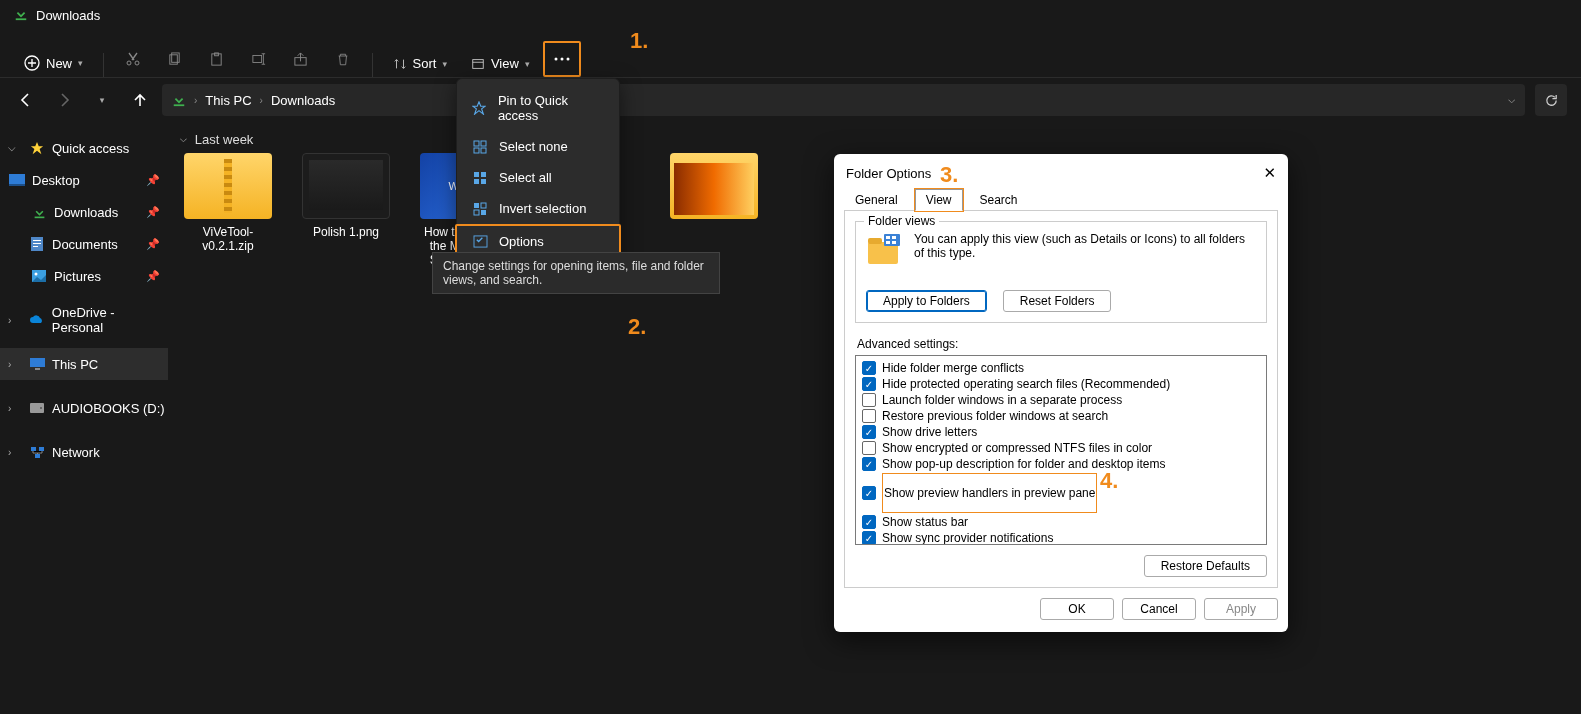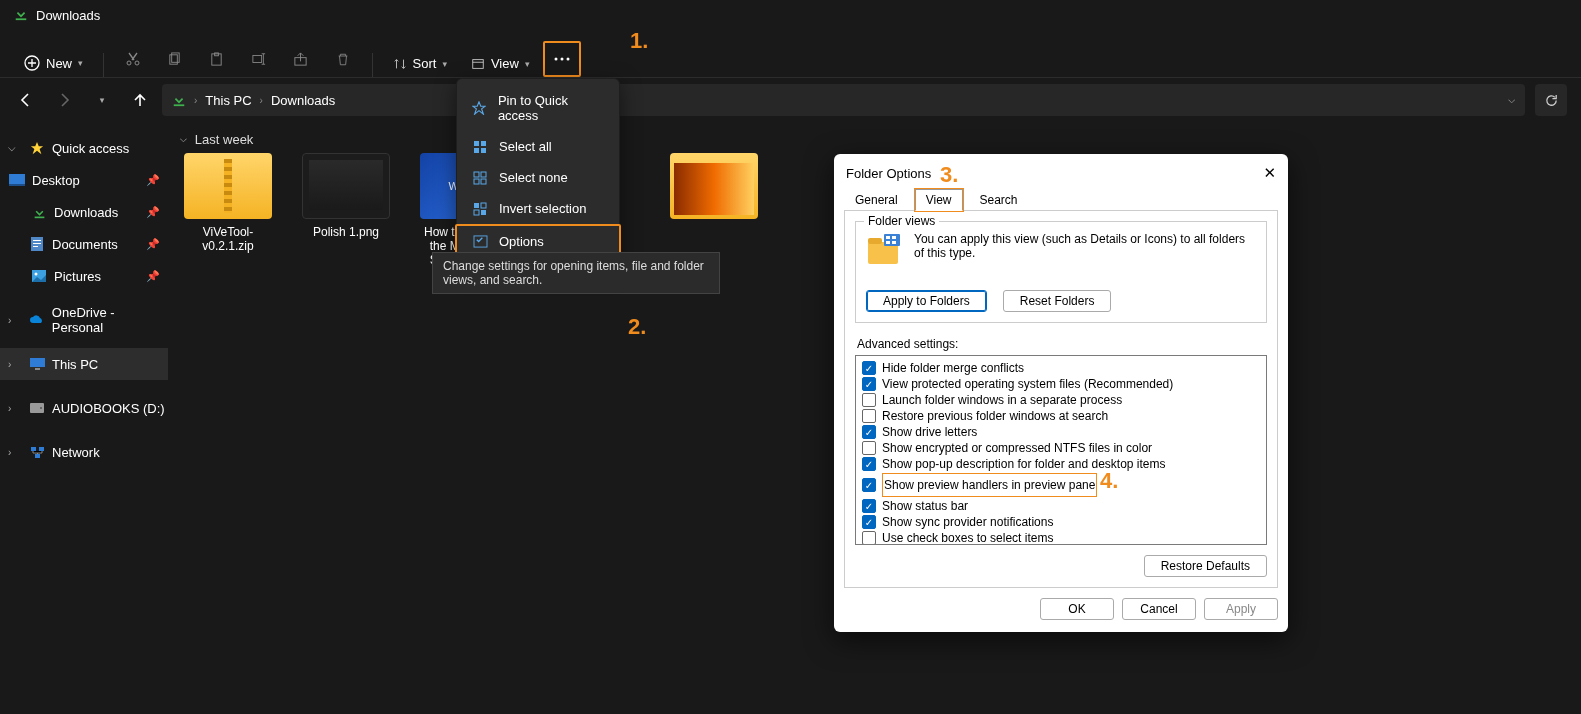--- a/index.html
+++ b/index.html
@@ -68,21 +68,21 @@
 .fv-icon { width: 36px; height: 36px; }
 .fv-text { flex: 1; font-size: 12px; }
 .fv-btns { display: flex; gap: 16px; margin-top: 22px; }
 .win-btn { background: #FFF; border: 1px solid #AAA; padding: 3px 16px; font-size: 12px; border-radius: 3px; cursor: pointer; min-width: 100px; }
 .win-btn.primary { border-color: #0067C0; color: #000; box-shadow: inset 0 0 0 1px #0067C0; }
 .adv-label { font-size: 12px; margin: 4px 0 4px 2px; }
 .adv-list { border: 1px solid #7A7A7A; height: 190px; overflow-y: auto; padding: 4px 6px; position: relative; }
 .chk-row { display: flex; align-items: center; gap: 6px; padding: 1px 0; font-size: 12px; }
 .chk-box { width: 14px; height: 14px; border: 1px solid #666; border-radius: 2px; display: flex; align-items: center; justify-content: center; font-size: 10px; }
 .chk-box.on { background: #0067C0; border-color: #0067C0; color: #FFF; }
-.hl4 { border: 1px solid #F08B1D; display: inline-block; padding: 4px 1px; }
+.hl4 { border: 1px solid #F08B1D; display: inline-block; padding: 12px 1px; }
 .restore-row { display: flex; justify-content: flex-end; margin-top: 10px; }
 .dialog-footer { display: flex; gap: 8px; justify-content: flex-end; padding: 0 10px 12px 10px; }
 .dialog-footer .win-btn { min-width: 74px; }
 .dialog-footer .win-btn.disabled { color: #888; }
 
 .chev-down { font-size: 9px; color: #AAA; }
 </style>
 </head>
 <body>
 
@@ -345,38 +345,38 @@
     <span class="mi-icon">
         <svg width="14" height="14" viewBox="0 0 16 16">
           <polygon points="8,1 10,6 15,6 11,9 13,15 8,11 3,15 5,9 1,6 6,6" fill="none" stroke="#59A7E7" stroke-width="1.3"></polygon>
         </svg>
       </span>
     <span>Pin to Quick access</span>
   </div>
   <div class="menu-item">
     <span class="mi-icon">
         <svg width="14" height="14" viewBox="0 0 14 14">
+          <rect x="1" y="1" width="5" height="5" stroke="#59A7E7" fill="none"></rect>
+          <rect x="8" y="1" width="5" height="5" stroke="#59A7E7" fill="none"></rect>
+          <rect x="1" y="8" width="5" height="5" stroke="#59A7E7" fill="none"></rect>
+          <rect x="8" y="8" width="5" height="5" stroke="#59A7E7" fill="none"></rect>
+        </svg>
+      </span>
+    <span>Select none</span>
+  </div>
+  <div class="menu-item">
+    <span class="mi-icon">
+        <svg width="14" height="14" viewBox="0 0 14 14">
           <rect x="1" y="1" width="5" height="5" fill="#59A7E7"></rect>
           <rect x="8" y="1" width="5" height="5" fill="#59A7E7"></rect>
           <rect x="1" y="8" width="5" height="5" fill="#59A7E7"></rect>
           <rect x="8" y="8" width="5" height="5" fill="#59A7E7"></rect>
         </svg>
       </span>
     <span>Select all</span>
-  </div>
-  <div class="menu-item">
-    <span class="mi-icon">
-        <svg width="14" height="14" viewBox="0 0 14 14">
-          <rect x="1" y="1" width="5" height="5" stroke="#59A7E7" fill="none"></rect>
-          <rect x="8" y="1" width="5" height="5" stroke="#59A7E7" fill="none"></rect>
-          <rect x="1" y="8" width="5" height="5" stroke="#59A7E7" fill="none"></rect>
-          <rect x="8" y="8" width="5" height="5" stroke="#59A7E7" fill="none"></rect>
-        </svg>
-      </span>
-    <span>Select none</span>
   </div>
   <div class="menu-item">
     <span class="mi-icon">
         <svg width="14" height="14" viewBox="0 0 14 14">
           <rect x="1" y="1" width="5" height="5" fill="#59A7E7"></rect>
           <rect x="8" y="1" width="5" height="5" stroke="#59A7E7" fill="none"></rect>
           <rect x="1" y="8" width="5" height="5" stroke="#59A7E7" fill="none"></rect>
           <rect x="8" y="8" width="5" height="5" fill="#59A7E7"></rect>
         </svg>
       </span>
@@ -433,21 +433,21 @@
       </div>
     </div>
     <div class="adv-label">Advanced settings:</div>
     <div class="adv-list" id="adv-list">
         <div class="chk-row">
           <span class="chk-box on">✓</span>
           <span>Hide folder merge conflicts</span>
         </div>
         <div class="chk-row">
           <span class="chk-box on">✓</span>
-          <span>View protected operating system files (Recommended)</span>
+          <span>Hide protected operating search files (Recommended)</span>
         </div>
         <div class="chk-row">
           <span class="chk-box"></span>
           <span>Launch folder windows in a separate process</span>
         </div>
         <div class="chk-row">
           <span class="chk-box"></span>
           <span>Restore previous folder windows at search</span>
         </div>
         <div class="chk-row">

